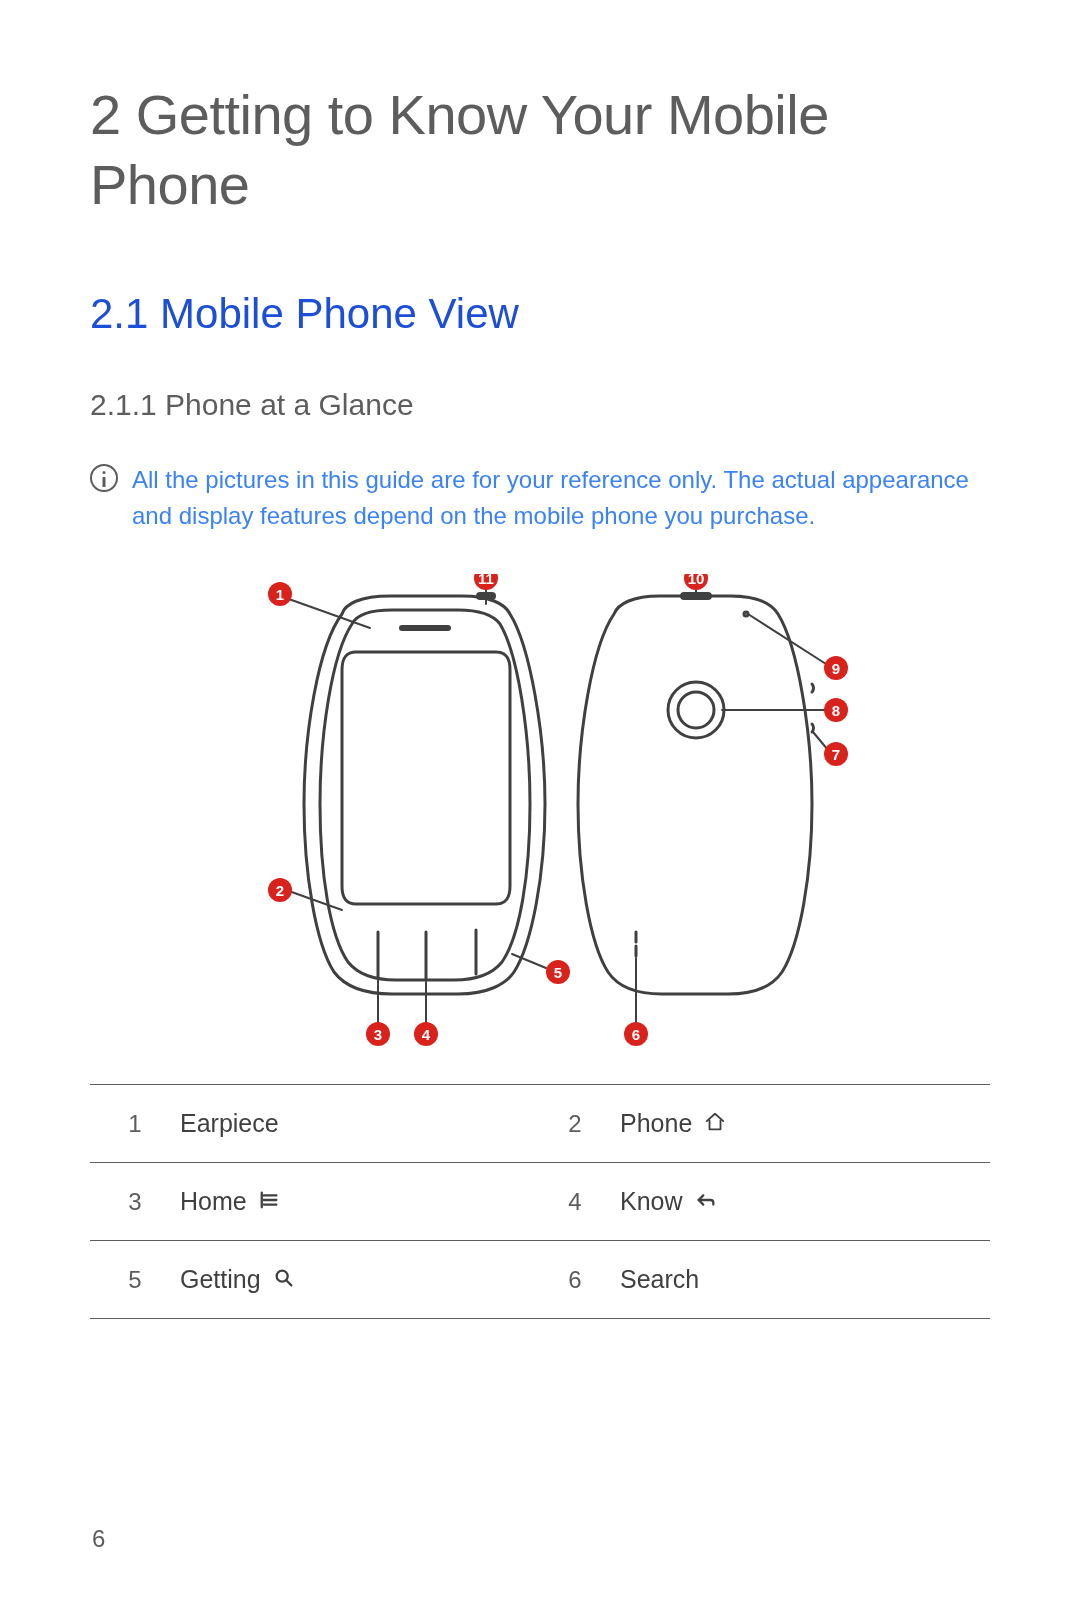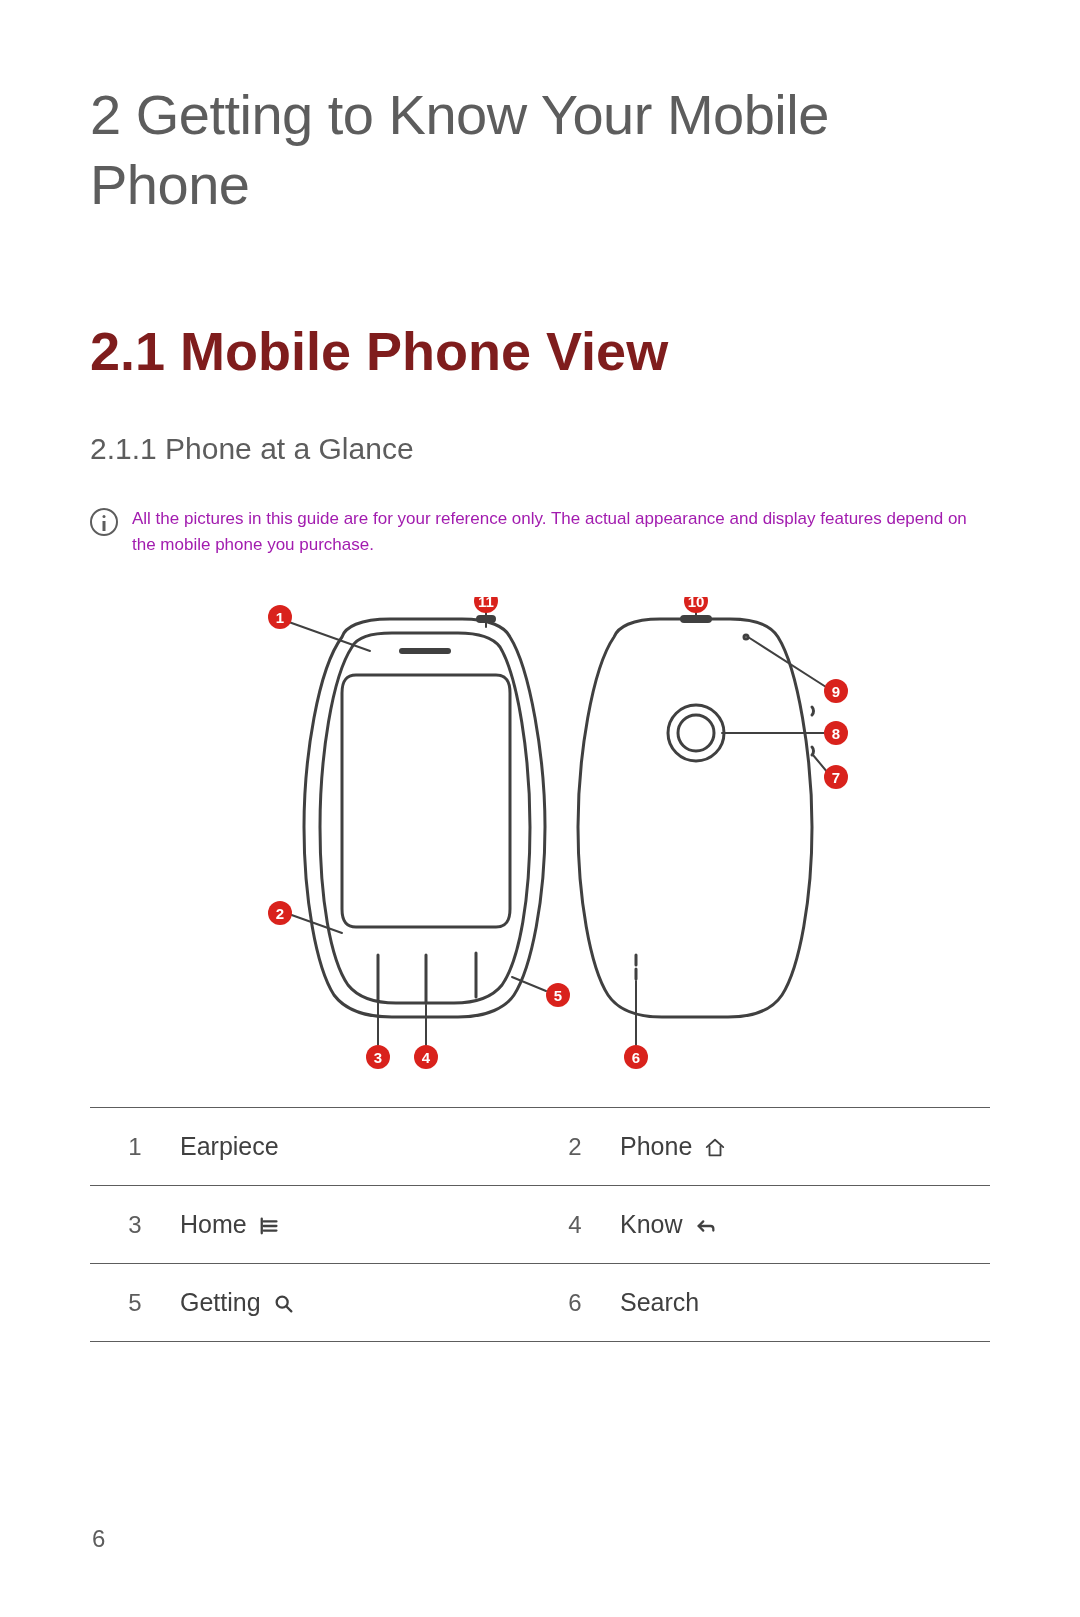--- a/index.html
+++ b/index.html
@@ -1,34 +1,34 @@
 <!DOCTYPE html>
 <html><head>
 <meta charset="utf-8">
 <style>
   * { box-sizing: border-box; margin: 0; padding: 0; }
   html, body { width: 1080px; height: 1617px; background: #fff; font-family: Arial, Helvetica, sans-serif; }
   .page { position: relative; width: 1080px; height: 1617px; padding: 80px 90px 60px 90px; }
-  .h1 { font-size: 56px; font-weight: 400; color: #5d5d5d; letter-spacing: -0.5px; margin-bottom: 100px; line-height: 1.25; }
-  .h2 { font-size: 54px; font-weight: 700; color: #7f1d1d; margin-bottom: 50px; }
+  .h1 { font-size: 56px; font-weight: 400; color: #5d5d5d; letter-spacing: -0.5px; margin-bottom: 70px; line-height: 1.25; }
+  .h2 { font-size: 42px; font-weight: 400; color: #1d4ed8; margin-bottom: 50px; }
   .h3 { font-size: 30px; font-weight: 400; color: #5d5d5d; margin-bottom: 40px; }
   .note-row { display: flex; align-items: flex-start; gap: 14px; margin-bottom: 40px; }
   .note-icon { flex: 0 0 auto; width: 28px; height: 28px; border: 2px solid #5d5d5d; border-radius: 50%; position: relative; margin-top: 2px; }
   .note-icon::before { content: ''; position: absolute; left: 50%; top: 5px; width: 3px; height: 3px; background: #5d5d5d; transform: translateX(-50%); border-radius: 50%; }
   .note-icon::after { content: ''; position: absolute; left: 50%; top: 11px; width: 3px; height: 10px; background: #5d5d5d; transform: translateX(-50%); }
-  .note-text { font-size: 17px; color: #a21caf; line-height: 1.5; }
+  .note-text { font-size: 24px; color: #3b82f6; line-height: 1.5; }
   .diagram-wrap { text-align: center; margin-bottom: 30px; }
   .diagram { width: 620px; height: 480px; margin: 0 auto; position: relative; }
   .diagram svg { width: 100%; height: 100%; }
 
   .legend { border-top: 1.5px solid #5d5d5d; }
   .legend-row { display: flex; border-bottom: 1.5px solid #5d5d5d; height: 78px; align-items: center; }
   .legend-cell { display: flex; align-items: center; }
   .legend-num { width: 90px; text-align: center; font-size: 24px; color: #5d5d5d; }
-  .legend-label { display: flex; align-items: flex-end; gap: 10px; font-size: 25px; color: #404040; width: 310px; }
+  .legend-label { display: flex; align-items: flex-start; gap: 10px; font-size: 25px; color: #404040; width: 310px; }
   .legend-label .icon { display: inline-flex; align-items: center; justify-content: center; width: 26px; height: 26px; }
   .legend-label .icon svg { width: 22px; height: 22px; }
   .spacer { width: 40px; }
   .page-num { position: absolute; left: 92px; bottom: 64px; font-size: 24px; color: #5d5d5d; }
 
   .callout-dot { fill: #d9221c; }
   .callout-num { fill: #fff; font-size: 15px; font-family: Arial, sans-serif; text-anchor: middle; dominant-baseline: central; font-weight: 700; }
 </style>
 </head>
 <body>

